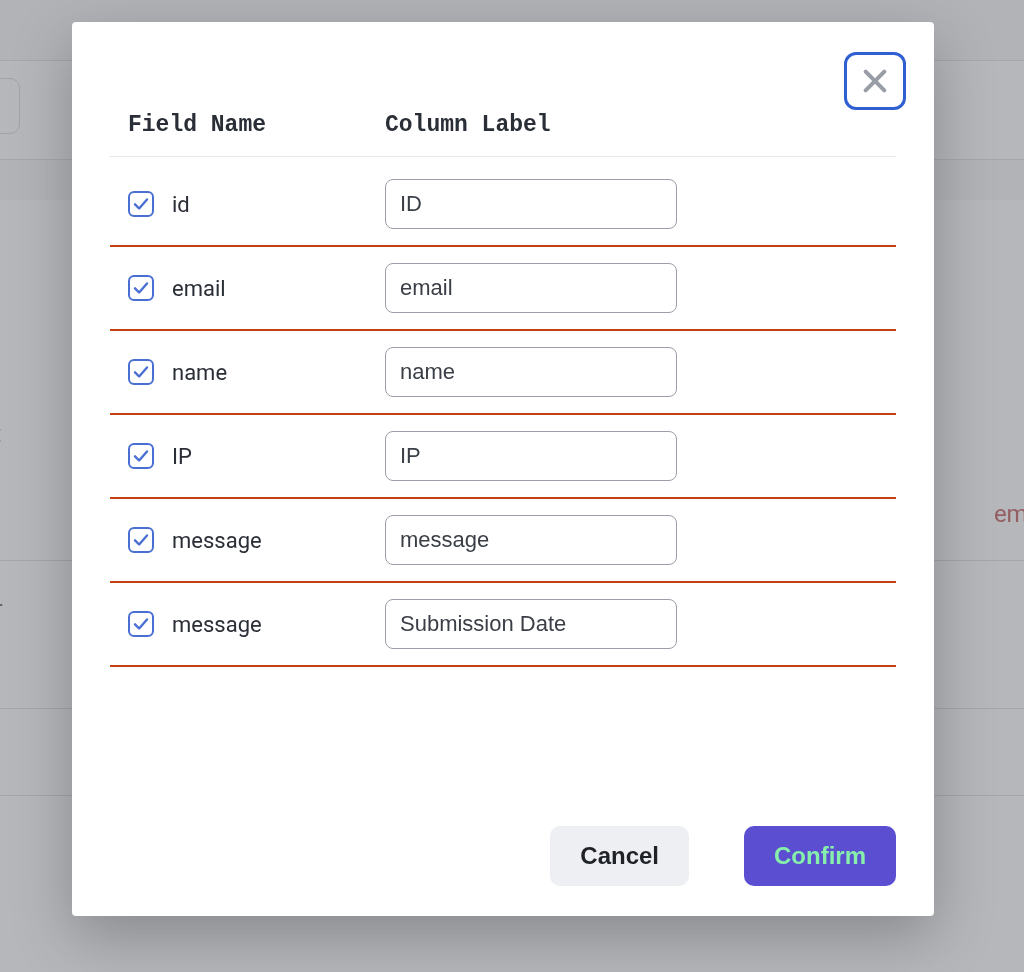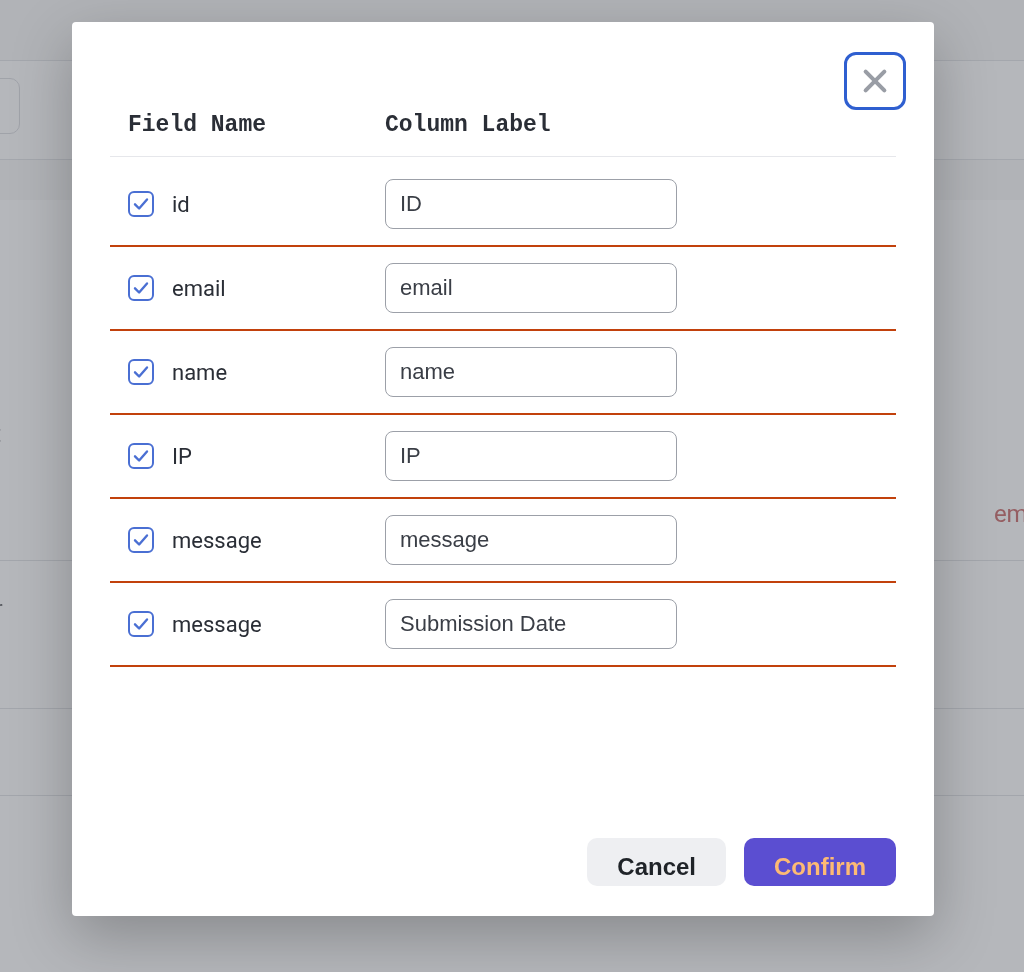--- a/index.html
+++ b/index.html
@@ -141,35 +141,36 @@
     border-radius: 8px;
     outline: none;
   }
 
   .footer {
     position: absolute;
     right: 38px; bottom: 30px;
     display: flex; gap: 18px;
   }
   .btn {
-    height: 48px;
+    height: 60px;
     padding: 15px 30px;
     font-size: 24px;
     font-weight: 600;
     border-radius: 10px;
     border: none;
     cursor: pointer;
+    margin-left: 37px;
   }
   .btn-cancel {
     background: #eeeff2;
     color: #1f2328;
   }
   .btn-confirm {
     background: #5b4ed1;
-    color: #fdba74;
+    color: #86efac;
   }
 </style>
 </head>
 <body>
 
 <div class="bg">
   <div class="bg-topbar"></div>
   <div class="bg-toolbar-btn"></div>
   <div class="bg-content">
 

